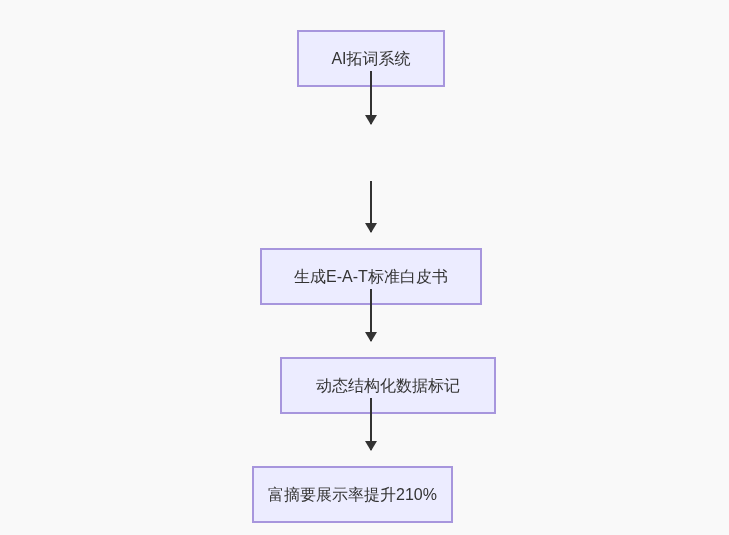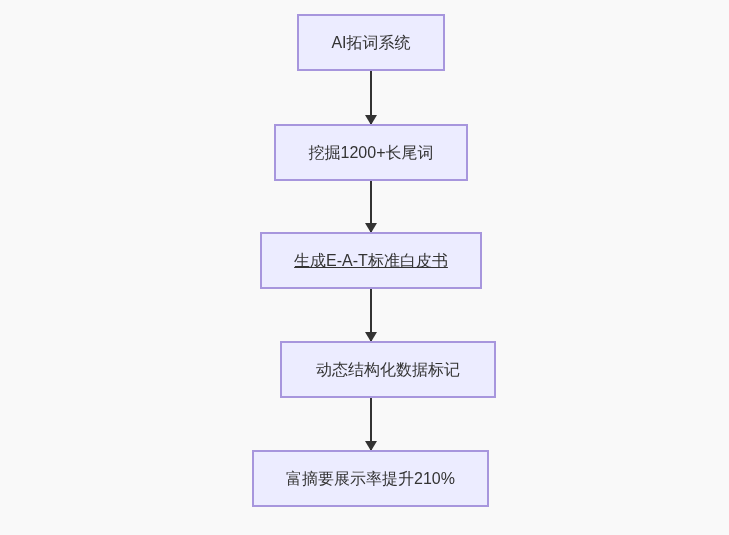--- a/index.html
+++ b/index.html
@@ -23,20 +23,21 @@
     background: var(--node-fill, #ECECFF);
     border: 2px solid var(--node-border, #a796dd);
     display: flex;
     align-items: center;
     justify-content: center;
     color: var(--text, #333333);
     font-size: 16px;
     line-height: 1.2;
     white-space: nowrap;
     text-align: right;
+    margin-top: 16px;
   }
   .arrow {
     position: absolute;
     width: 0;
   }
   .arrow-line {
     position: absolute;
     left: -1px;
     top: 0;
     width: 2px;
@@ -61,44 +62,41 @@
 
   <div class="node" style="left:297px; top:14px; width:148px; height:57px;">
     <span>AI拓词系统</span>
   </div>
 
   <div class="arrow" style="left:371px; top:71px; height:53px;">
     <div class="arrow-line"></div>
     <div class="arrow-head"></div>
   </div>
 
-  <div class="node" style="left:274px; top:124px; width:194px; height:57px;">
-    <span>挖掘1200+长尾词</span>
-  </div>
 
   <div class="arrow" style="left:371px; top:181px; height:51px;">
     <div class="arrow-line"></div>
     <div class="arrow-head"></div>
   </div>
 
-  <div class="node" style="left:260px; top:232px; width:222px; height:57px;text-decoration:underline;">
+  <div class="node" style="left:260px; top:232px; width:222px; height:57px;">
     <span>生成E-A-T标准白皮书</span>
   </div>
 
   <div class="arrow" style="left:371px; top:289px; height:52px;">
     <div class="arrow-line"></div>
     <div class="arrow-head"></div>
   </div>
 
   <div class="node" style="left:280px; top:341px; width:216px; height:57px;">
     <span>动态结构化数据标记</span>
   </div>
 
   <div class="arrow" style="left:371px; top:398px; height:52px;">
     <div class="arrow-line"></div>
     <div class="arrow-head"></div>
   </div>
 
-  <div class="node" style="left:252px; top:450px; width:237px; height:57px;">
+  <div class="node" style="left:252px; top:450px; width:201px; height:57px;">
     <span>富摘要展示率提升210%</span>
   </div>
 
 </div>
 
 </body></html>

